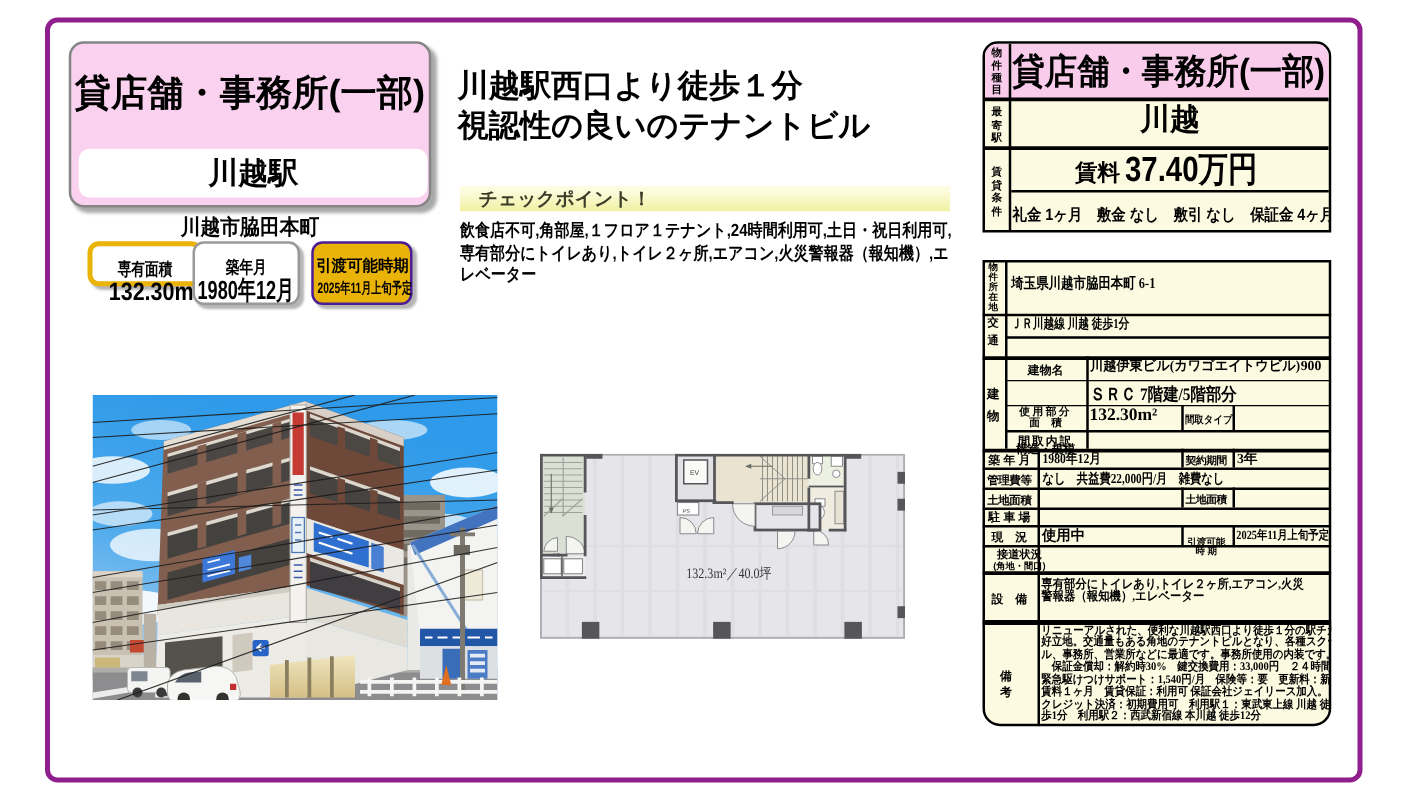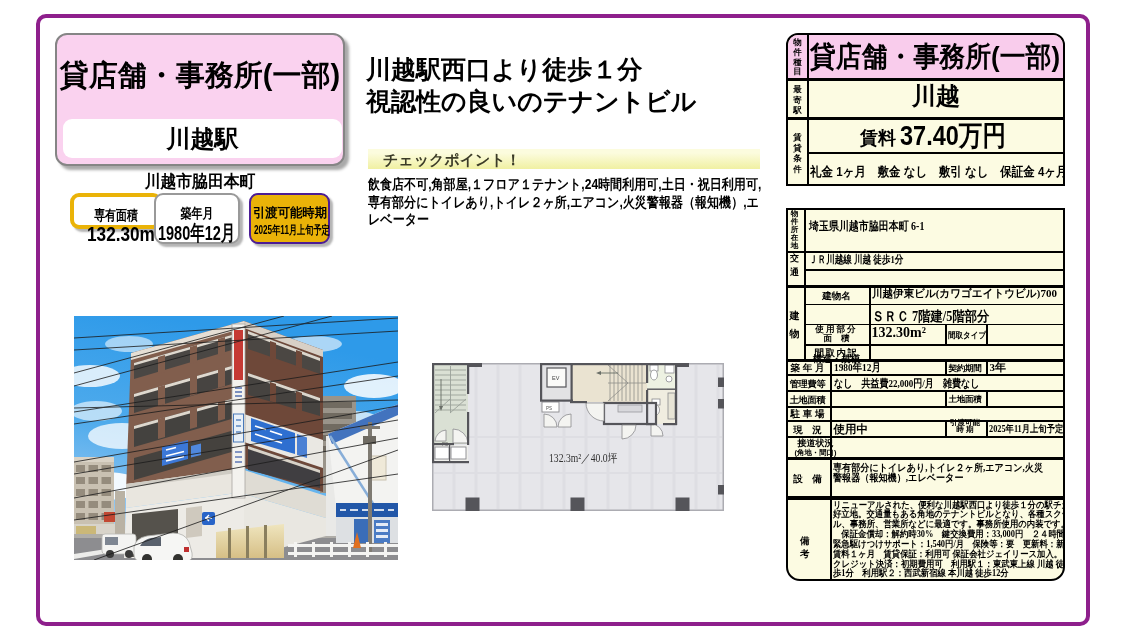--- a/index.html
+++ b/index.html
@@ -545,21 +545,21 @@
     <div class="abs vlab" style="left:0;top:44.5px;width:18px;font-size:9px;line-height:13.5px;">交<br>通</div>
 
     <div class="abs ser" style="left:23px;top:45.5px;font-size:11px;line-height:12px;font-weight:bold;white-space:nowrap;transform:scaleX(0.78);transform-origin:left;">ＪＲ川越線 川越 徒歩1分</div>
 
     <div class="abs vlab" style="left:0;top:99px;width:18px;font-size:10px;line-height:18px;">建<br>物</div>
 
     <div class="abs lab" style="left:20px;top:82.5px;width:62px;font-size:9.5px;">建物名</div>
 
     <div class="abs ser" style="left:86px;top:80px;font-size:11px;line-height:11px;font-weight:bold;white-space:nowrap;transform:scaleX(0.96);transform-origin:left;">川越伊東ビル(カワゴエイトウビル)</div>
 
-    <div class="abs ser" style="left:255px;top:80px;font-size:11px;line-height:11px;font-weight:bold;">700</div>
+    <div class="abs ser" style="left:255px;top:80px;font-size:11px;line-height:11px;font-weight:bold;">900</div>
 
     <div class="abs lab" style="left:20px;top:101.5px;width:62px;font-size:9.5px;margin-top:44px;">構造・規模</div>
 
     <div class="abs ser" style="left:86px;top:102.5px;font-size:14px;line-height:14px;font-weight:bold;white-space:nowrap;transform:scaleX(0.88);transform-origin:left;">ＳＲＣ 7階建/5階部分</div>
 
     <div class="abs lab" style="left:20px;top:117.5px;width:62px;font-size:8.6px;line-height:9px;"><span style="letter-spacing:2px;">使用部分</span><br><span style="letter-spacing:9px;">面</span>積</div>
 
     <div class="abs ser" style="left:86px;top:117.5px;font-size:14px;line-height:15px;font-weight:bold;white-space:nowrap;">132.30m²</div>
 
     <div class="abs lab" style="left:160px;top:122px;width:39px;font-size:8.4px;white-space:nowrap;transform:scaleX(0.9);transform-origin:center;">間取タイプ</div>
@@ -581,21 +581,21 @@
     <div class="abs lab" style="left:0px;top:186px;width:44px;font-size:9.2px;letter-spacing:-0.3px;">土地面積</div>
 
     <div class="abs lab" style="left:160px;top:186px;width:39px;font-size:8.6px;letter-spacing:-0.3px;">土地面積</div>
 
     <div class="abs lab" style="left:0px;top:200.5px;width:44px;font-size:9.5px;">駐 車 場</div>
 
     <div class="abs lab" style="left:0px;top:216.5px;width:44px;font-size:9.5px;">現　況</div>
 
     <div class="abs ser" style="left:48px;top:215px;font-size:11.5px;line-height:12px;font-weight:bold;">使用中</div>
 
-    <div class="abs lab" style="left:160px;top:211px;width:39px;font-size:7.6px;line-height:7.8px;">引渡可能<br>時 期</div>
+    <div class="abs lab" style="left:160px;top:222px;width:39px;font-size:7.6px;line-height:7.8px;">引渡可能<br>時 期</div>
 
     <div class="abs ser" style="left:203px;top:216px;font-size:10px;line-height:10px;font-weight:bold;white-space:nowrap;transform:scaleX(0.83);transform-origin:left;">2025年11月上旬予定</div>
 
     <div class="abs lab" style="left:0px;top:231.5px;width:60px;font-size:9px;line-height:9.2px;">接道状況<br><span style="font-size:7.4px;">(角地・間口)</span></div>
 
     <div class="abs lab" style="left:0px;top:265px;width:44px;font-size:9.5px;">設　備</div>
 
     <div class="abs ser" style="left:47px;top:255px;font-size:10px;font-weight:bold;line-height:10.6px;white-space:nowrap;transform:scaleX(0.91);transform-origin:left;">専有部分にトイレあり,トイレ２ヶ所,エアコン,火災<br>警報器（報知機）,エレベーター</div>
 
     <div class="abs lab" style="left:0px;top:327px;width:24px;font-size:9.5px;text-align:right;">備　考</div>

